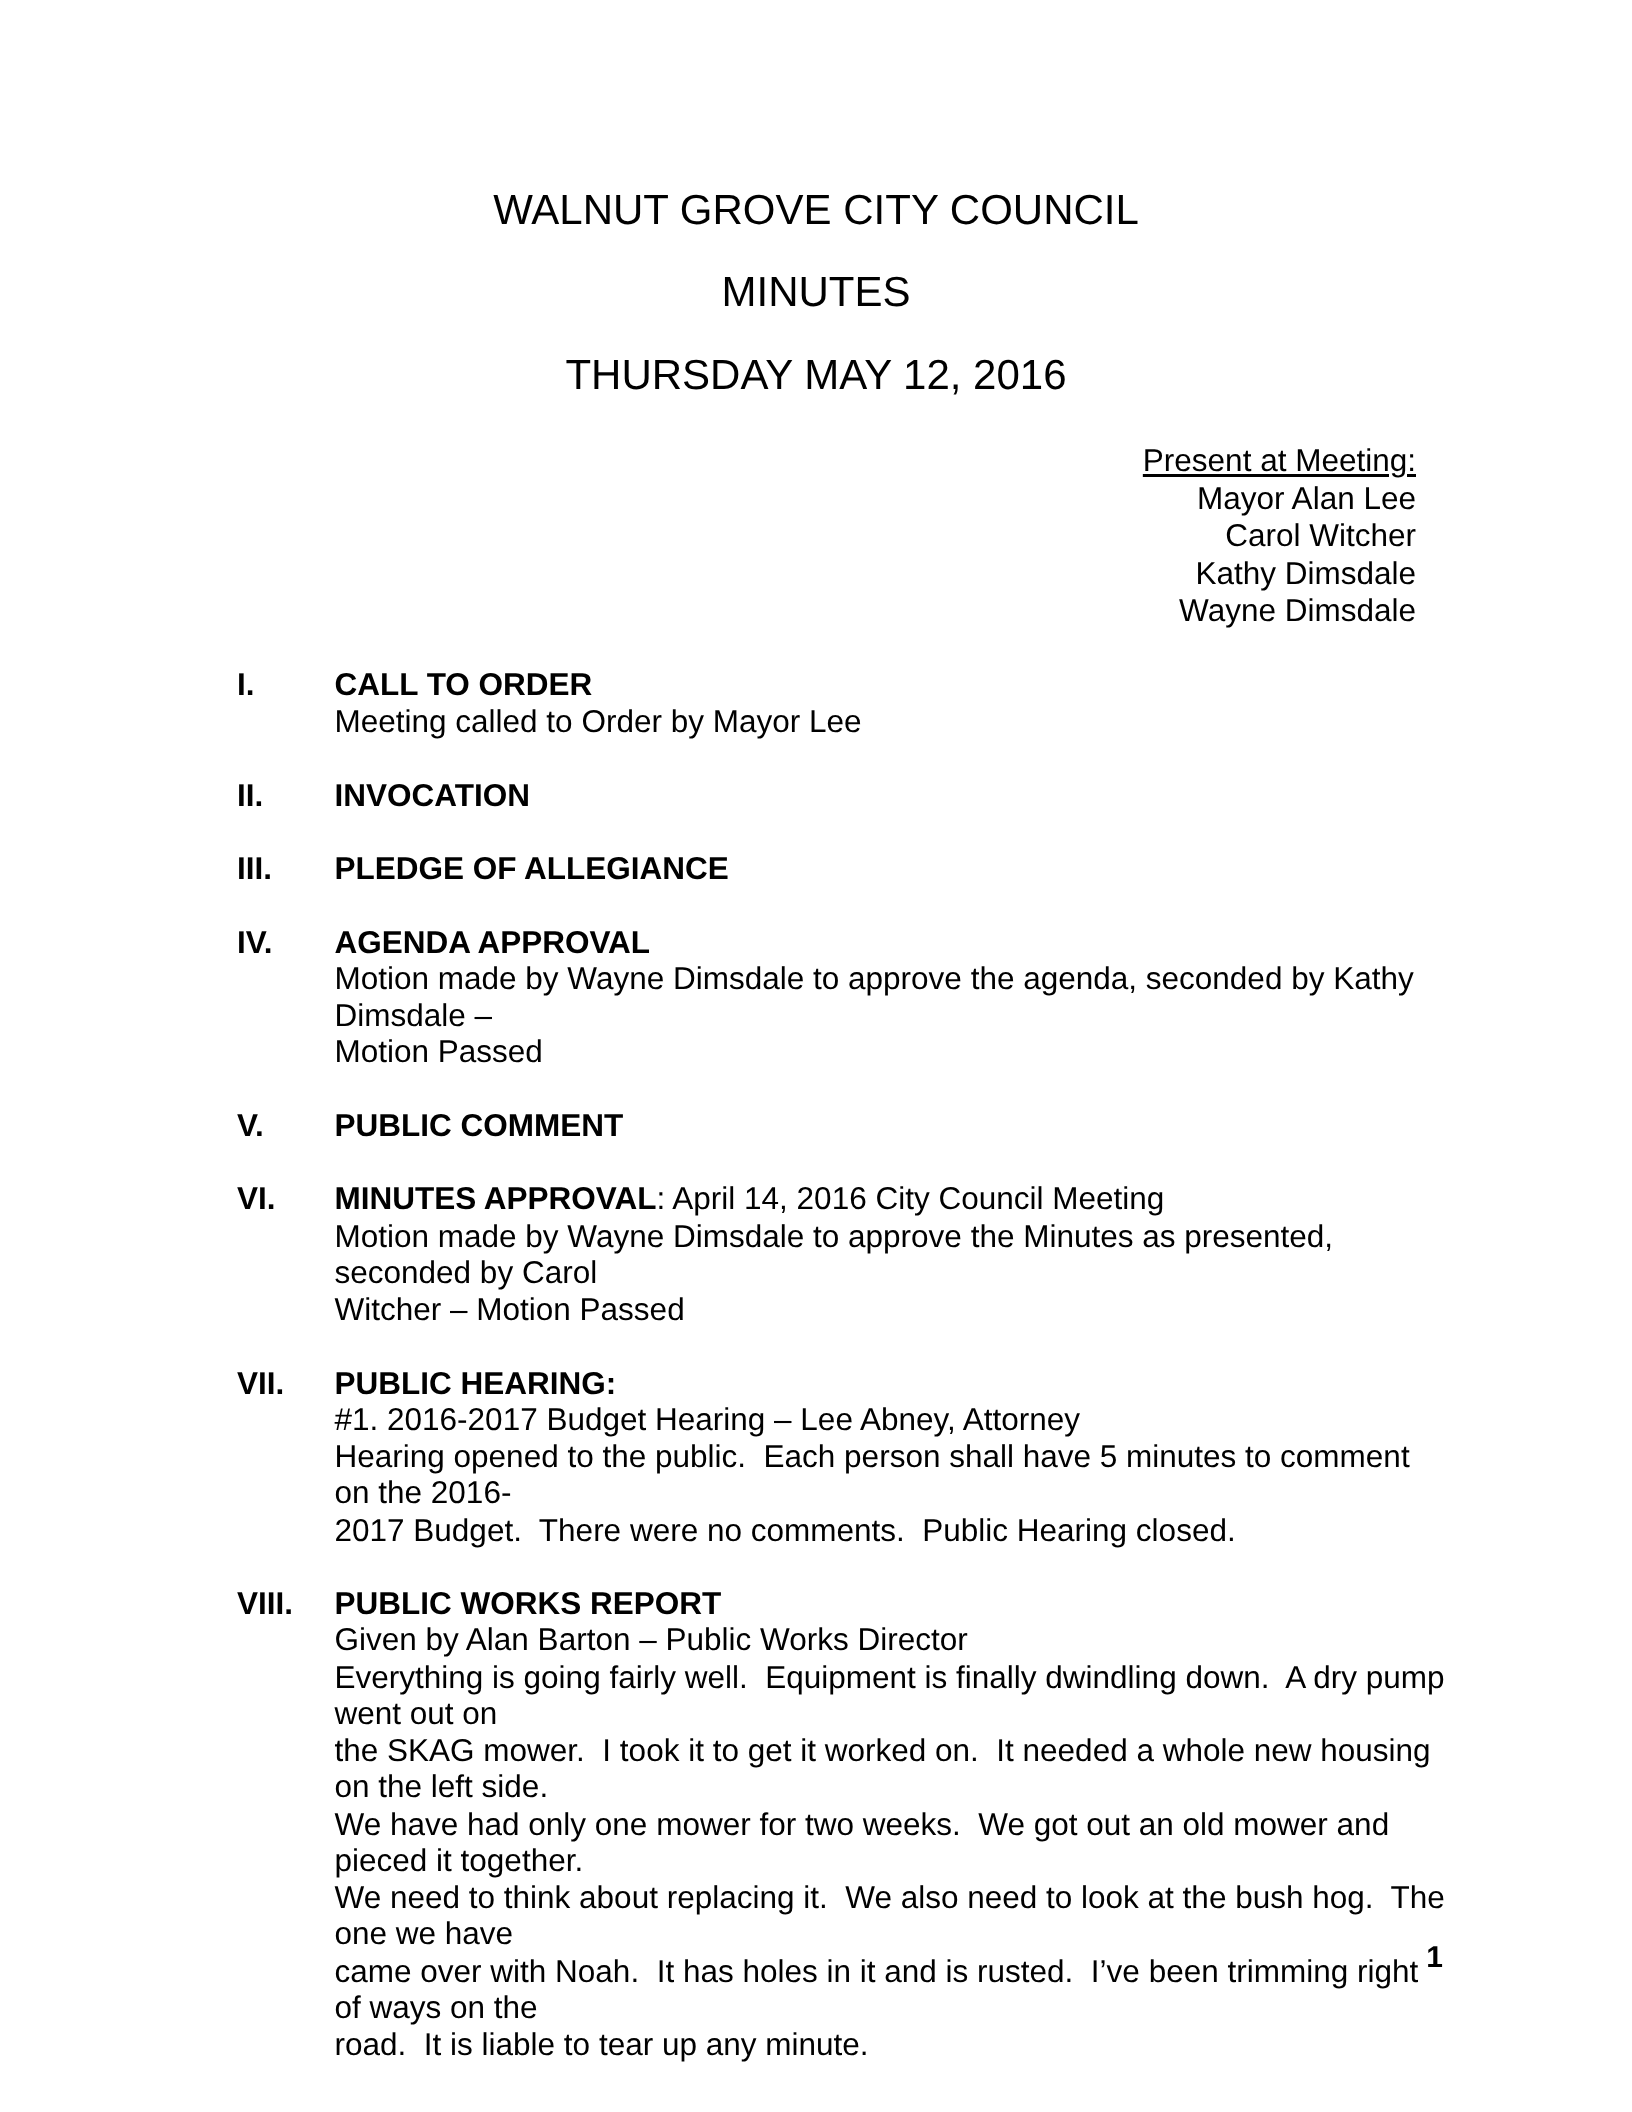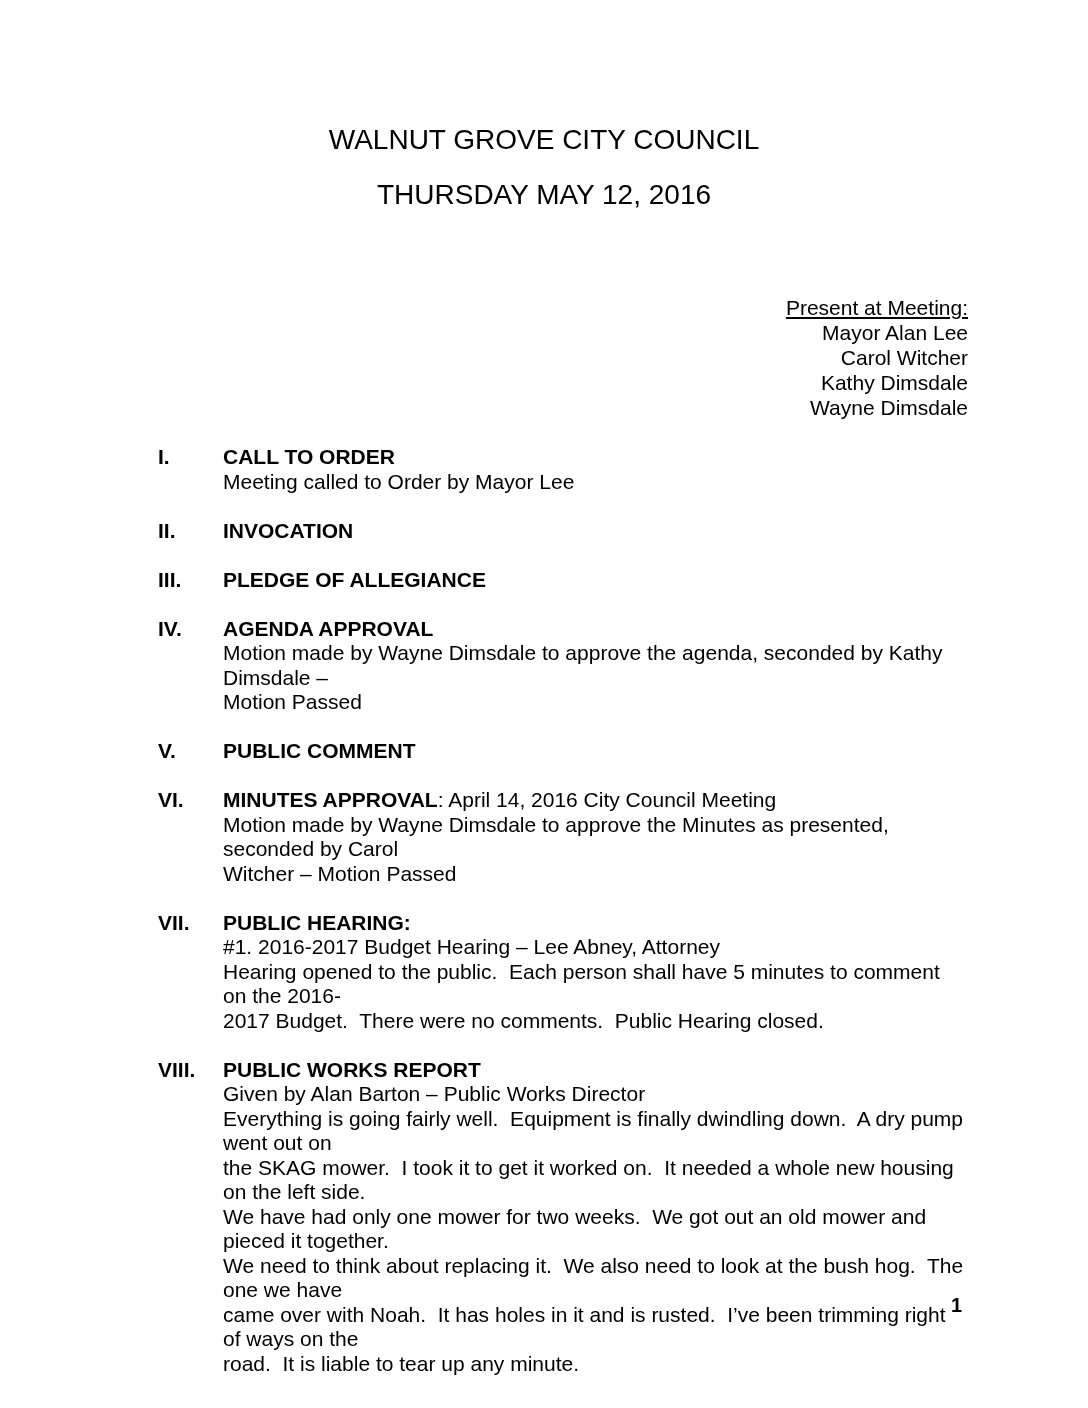--- a/index.html
+++ b/index.html
@@ -27,21 +27,21 @@
     line-height: 28px;
     font-weight: 400;
   }
   .title-block .title-line + .title-line {
     margin-top: 27px;
   }
   
   .present-block {
     position: absolute;
     top: 295px;
-    right: 120px;
+    right: 144px;
     text-align: right;
     font-size: 21px;
     line-height: 25px;
   }
   .present-heading {
     text-decoration: underline;
   }
   
   .sections {
     position: absolute;
@@ -76,20 +76,21 @@
     font-weight: 700;
   }
 </style>
 </head>
 <body>
 
 <div class="page">
 
   <header class="title-block">
     <div class="title-line">WALNUT GROVE CITY COUNCIL</div>
+    <div class="title-line">MINUTES</div>
     <div class="title-line">THURSDAY MAY 12, 2016</div>
   </header>
 
   <aside class="present-block">
     <div class="present-heading">Present at Meeting:</div>
     <div>Mayor Alan Lee</div>
     <div>Carol Witcher</div>
     <div>Kathy Dimsdale</div>
     <div>Wayne Dimsdale</div>
   </aside>

